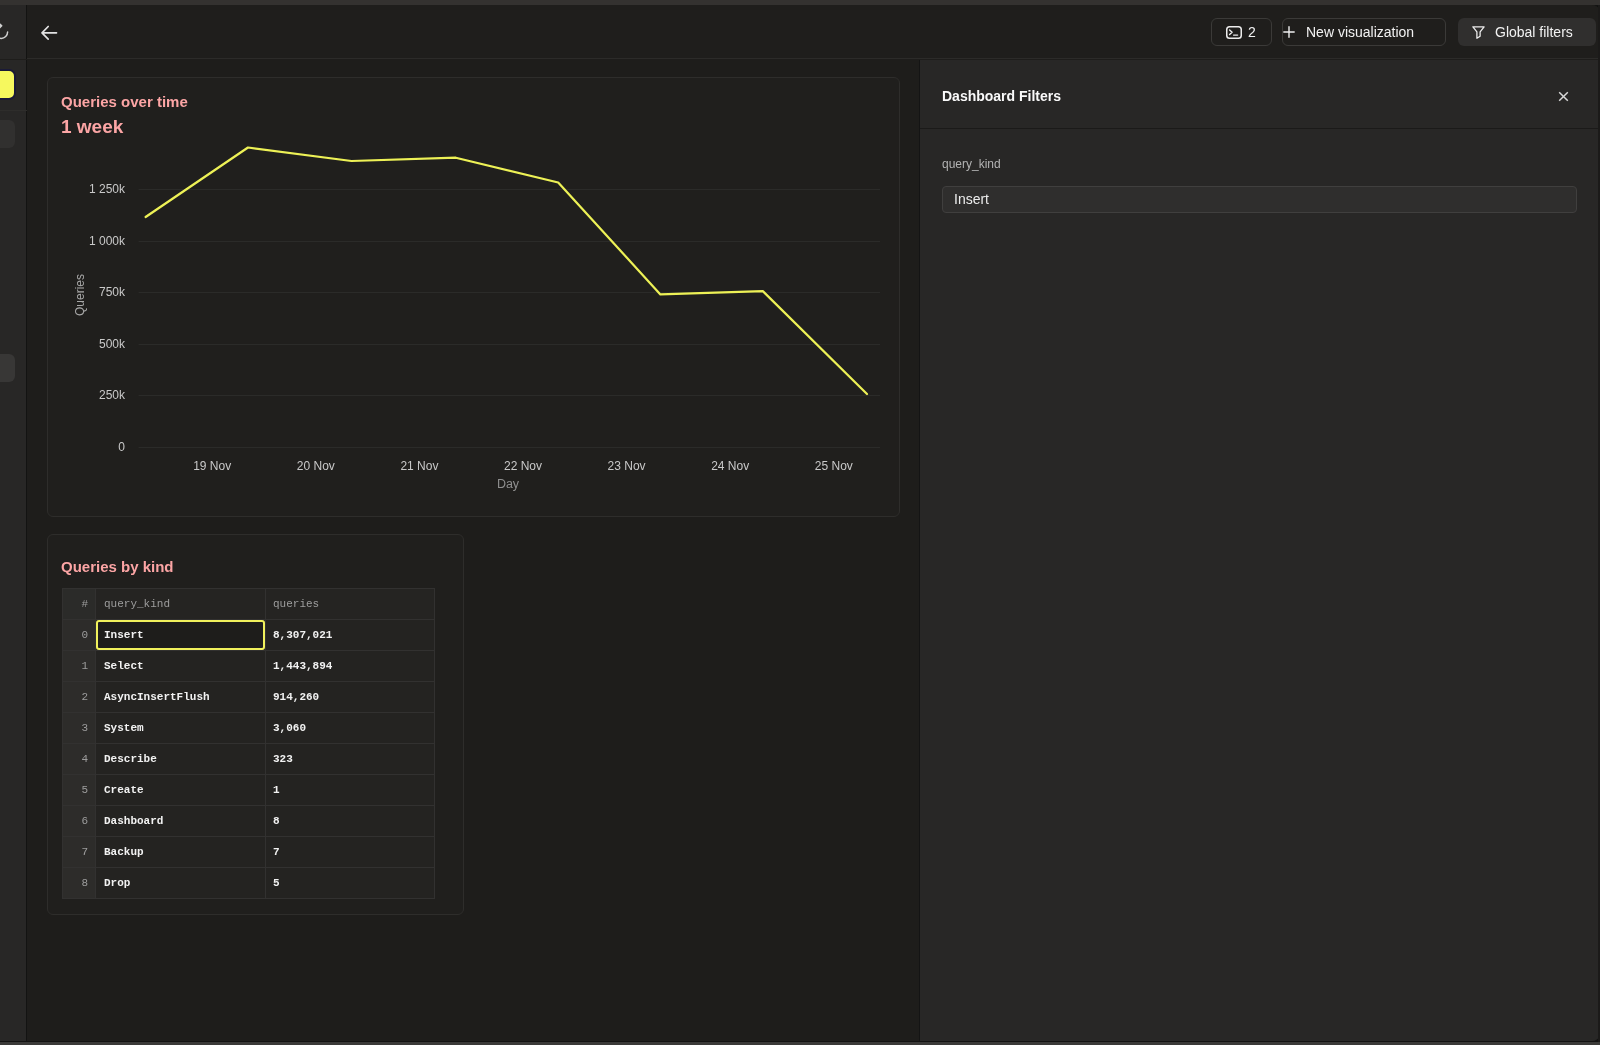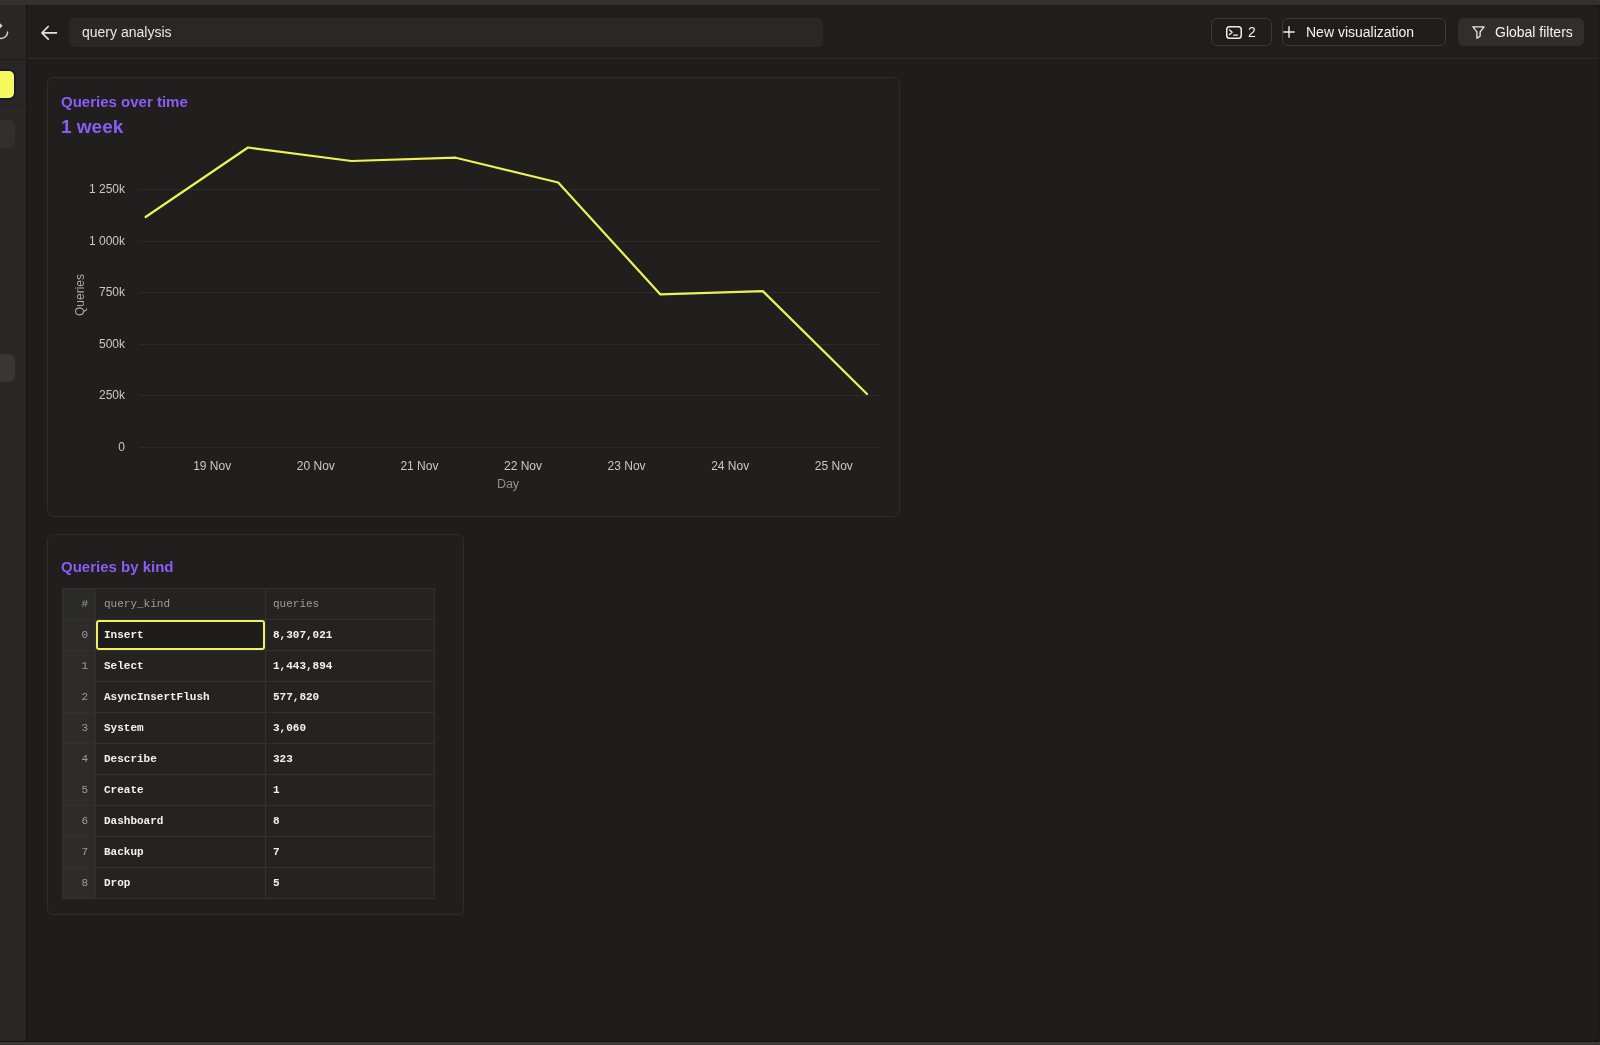--- a/index.html
+++ b/index.html
@@ -12,35 +12,35 @@
 #topbar { position:absolute; left:0; top:0; width:1600px; height:54px; background:#1f1e1c; border-bottom:1px solid #2c2b29; }
 #slivertop { position:absolute; left:0; top:0; width:27px; height:54px; background:#282726; border-right:1px solid #131312; }
 #redo { position:absolute; left:-9px; top:17px; }
 #backarrow { position:absolute; left:40px; top:20px; }
 #tbinput { position:absolute; left:69px; top:13px; width:754px; height:29px; background:#292826; border-radius:5px; color:#e8e8e8; font-size:14px; line-height:28px; padding-left:13px; }
 .btn { position:absolute; top:13px; height:28px; border-radius:6px; display:flex; align-items:center; color:#f2f2f2; font-size:14px; }
 #btn1 { left:1211px; width:61px; border:1px solid #3b3a38; padding-left:14px; }
 #btn1 span { margin-left:6px; }
 #btn2 { left:1282px; width:164px; border:1px solid #3b3a38; }
 #btn2 span { margin-left:11px; }
-#btn3 { left:1458px; width:126px; background:#302f2e; padding-left:14px; }
+#btn3 { left:1458px; width:138px; background:#302f2e; padding-left:14px; }
 #btn3 span { margin-left:10px; }
 
 #sliver { position:absolute; left:0; top:55px; width:27px; height:981px; background:#282726; border-right:1px solid #131312; }
 #ybox { position:absolute; left:-9px; top:9px; width:25px; height:31px; background:#f6f85e; border-radius:7px; border:2px solid #1a1a38; }
 #sdiv { position:absolute; left:0; top:50px; width:27px; height:1px; background:#2e2d2b; }
 .gbox { position:absolute; left:-7px; width:22px; background:#31302f; border-radius:6px; }
 #gbox1 { top:60px; height:28px; }
 #gbox2 { top:294px; height:28px; background:#383736; }
 
 #main { position:absolute; left:28px; top:55px; width:890px; height:981px; background:#1e1d1b; }
 .card { position:absolute; background:#201f1d; border:1px solid #2e2d2b; border-radius:6px; }
 #card1 { left:19px; top:17px; width:853px; height:440px; }
 #card2 { left:19px; top:474px; width:417px; height:381px; }
-.ct { position:absolute; left:13px; font-size:15px; font-weight:700; color:#8b5cf6; }
+.ct { position:absolute; left:13px; font-size:15px; font-weight:700; color:#fca5a5; }
 #c1t1 { top:15px; }
 #c1t2 { top:38px; font-size:19px; }
 #c2t1 { top:23px; }
 
 #tbl { position:absolute; left:14px; top:53px; border-collapse:collapse; table-layout:fixed; font-family:"Liberation Mono", monospace; font-size:11px; }
 #tbl td { border:1px solid #323130; height:31px; padding:0; white-space:nowrap; overflow:hidden; }
 #tbl td.c0 { width:33px; background:#2d2c2a; color:#9d9d9d; text-align:right; padding-right:7px; }
 #tbl td.c1 { width:170px; background:#242321; color:#f2f2f2; font-weight:700; padding-left:8px; }
 #tbl td.c2 { width:169px; background:#242321; color:#f2f2f2; font-weight:700; padding-left:7px; }
 #tbl tr.hd td { color:#9d9d9d; font-weight:400; background:#252422; }
@@ -63,21 +63,20 @@
   <div id="topbar">
     <div id="slivertop">
       <svg id="redo" width="20" height="20" viewBox="0 0 20 20" fill="none">
           <path d="M10.2 3.6 a6.4 6.4 0 1 0 6.4 6.4" stroke="#cfcfcf" stroke-width="1.5" stroke-linecap="round"></path>
           <path d="M7.6 1.1 L10.7 3.7 L7.7 6.6" stroke="#cfcfcf" stroke-width="1.5" stroke-linecap="round" stroke-linejoin="round"></path>
         </svg>
     </div>
     <svg id="backarrow" width="18" height="16" viewBox="0 0 18 16" fill="none">
         <path d="M8.2 1.5 L2 7.8 L8.2 14.1 M2.2 7.8 H16.5" stroke="#e2e2e2" stroke-width="1.7" stroke-linecap="round" stroke-linejoin="round"></path>
       </svg>
-    <div id="tbinput">query analysis</div>
     <div class="btn" id="btn1">
       <svg width="16" height="13" viewBox="0 0 16 13" fill="none">
           <rect x="0.75" y="0.75" width="14.5" height="11.5" rx="2.8" stroke="#ececec" stroke-width="1.5"></rect>
           <path d="M3.6 3.9 L6.1 6.2 L3.6 8.5" stroke="#ececec" stroke-width="1.4" stroke-linecap="round" stroke-linejoin="round"></path>
           <path d="M7.6 9.1 H11.6" stroke="#ececec" stroke-width="1.4" stroke-linecap="round"></path>
         </svg>
       <span>2</span>
     </div>
     <div class="btn" id="btn2">
       <svg width="12" height="12" viewBox="0 0 12 12" fill="none">
@@ -148,21 +147,21 @@
               <td class="c2">8,307,021</td>
             </tr>
         <tr>
               <td class="c0">1</td>
               <td class="c1">Select</td>
               <td class="c2">1,443,894</td>
             </tr>
         <tr>
               <td class="c0">2</td>
               <td class="c1">AsyncInsertFlush</td>
-              <td class="c2">577,820</td>
+              <td class="c2">914,260</td>
             </tr>
         <tr>
               <td class="c0">3</td>
               <td class="c1">System</td>
               <td class="c2">3,060</td>
             </tr>
         <tr>
               <td class="c0">4</td>
               <td class="c1">Describe</td>
               <td class="c2">323</td>
@@ -184,13 +183,23 @@
             </tr>
         <tr>
               <td class="c0">8</td>
               <td class="c1">Drop</td>
               <td class="c2">5</td>
             </tr>
       </tbody>
         </table>
     </div>
   </div>
+  <div id="panel">
+    <div id="ph">
+      <div id="pht">Dashboard Filters</div>
+      <svg id="px" width="11" height="11" viewBox="0 0 11 11">
+          <path d="M1.2 1.2 L9.8 9.8 M9.8 1.2 L1.2 9.8" stroke="#d8d8d8" stroke-width="1.5"></path>
+        </svg>
+    </div>
+    <div id="plbl">query_kind</div>
+    <div id="pinput">Insert</div>
+  </div>
 </div>
 
 </body></html>

